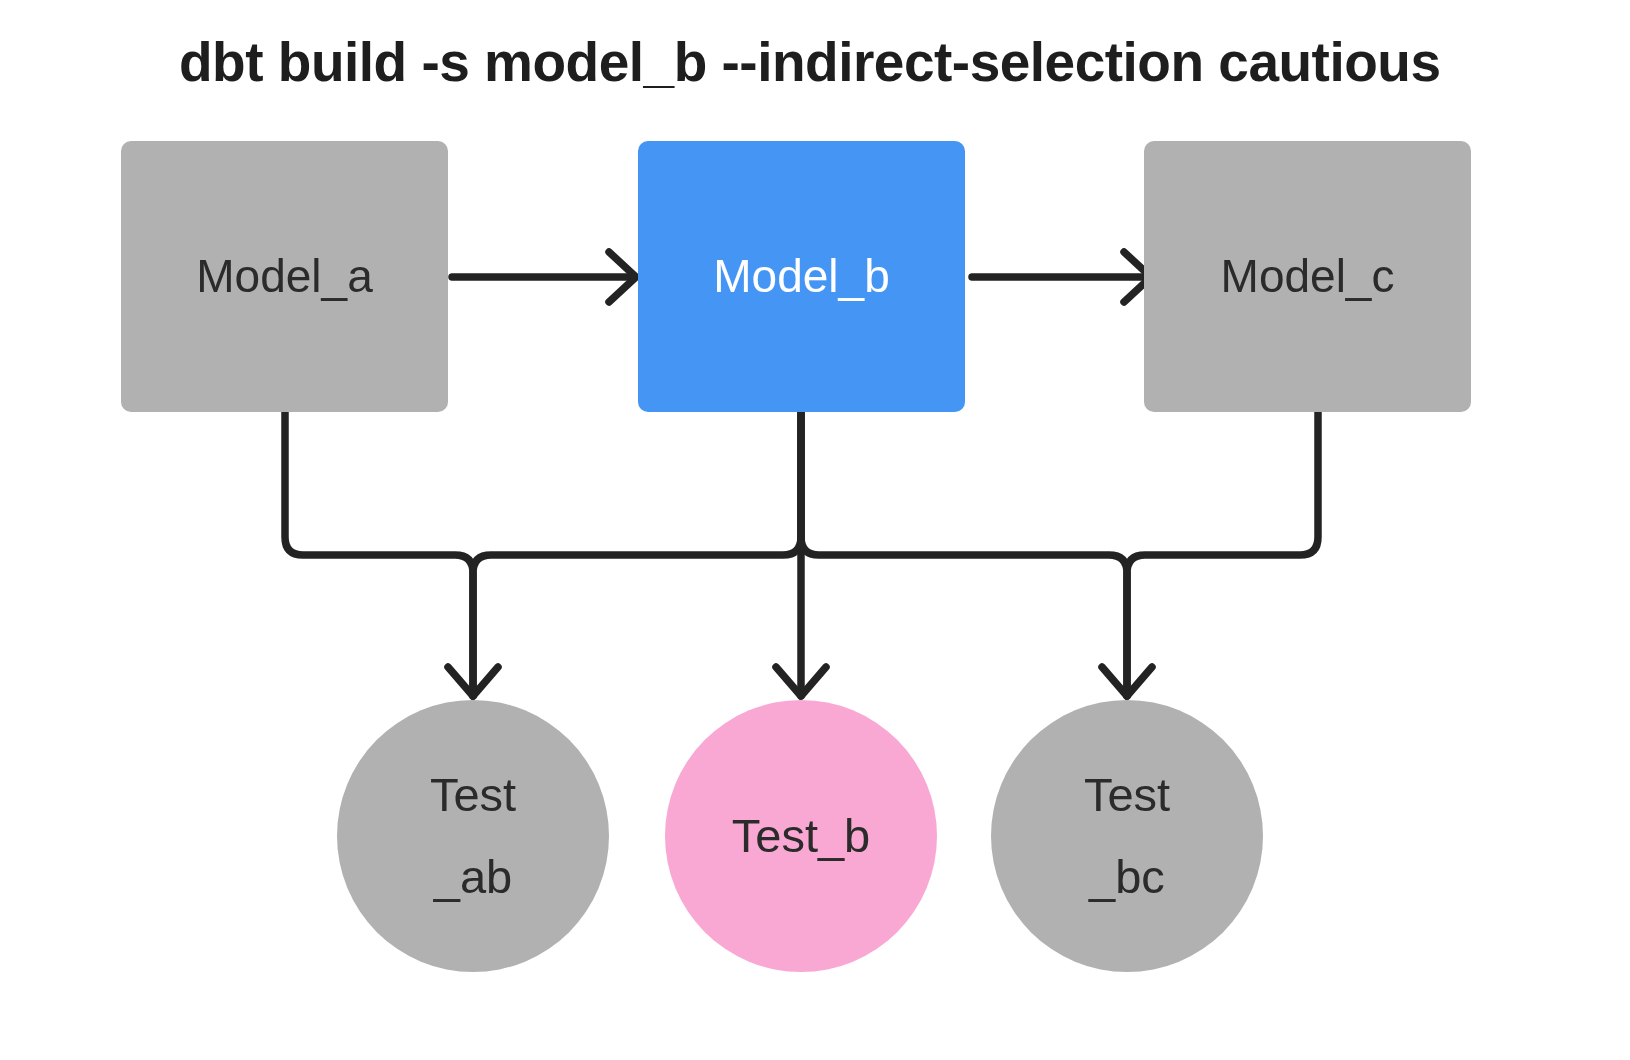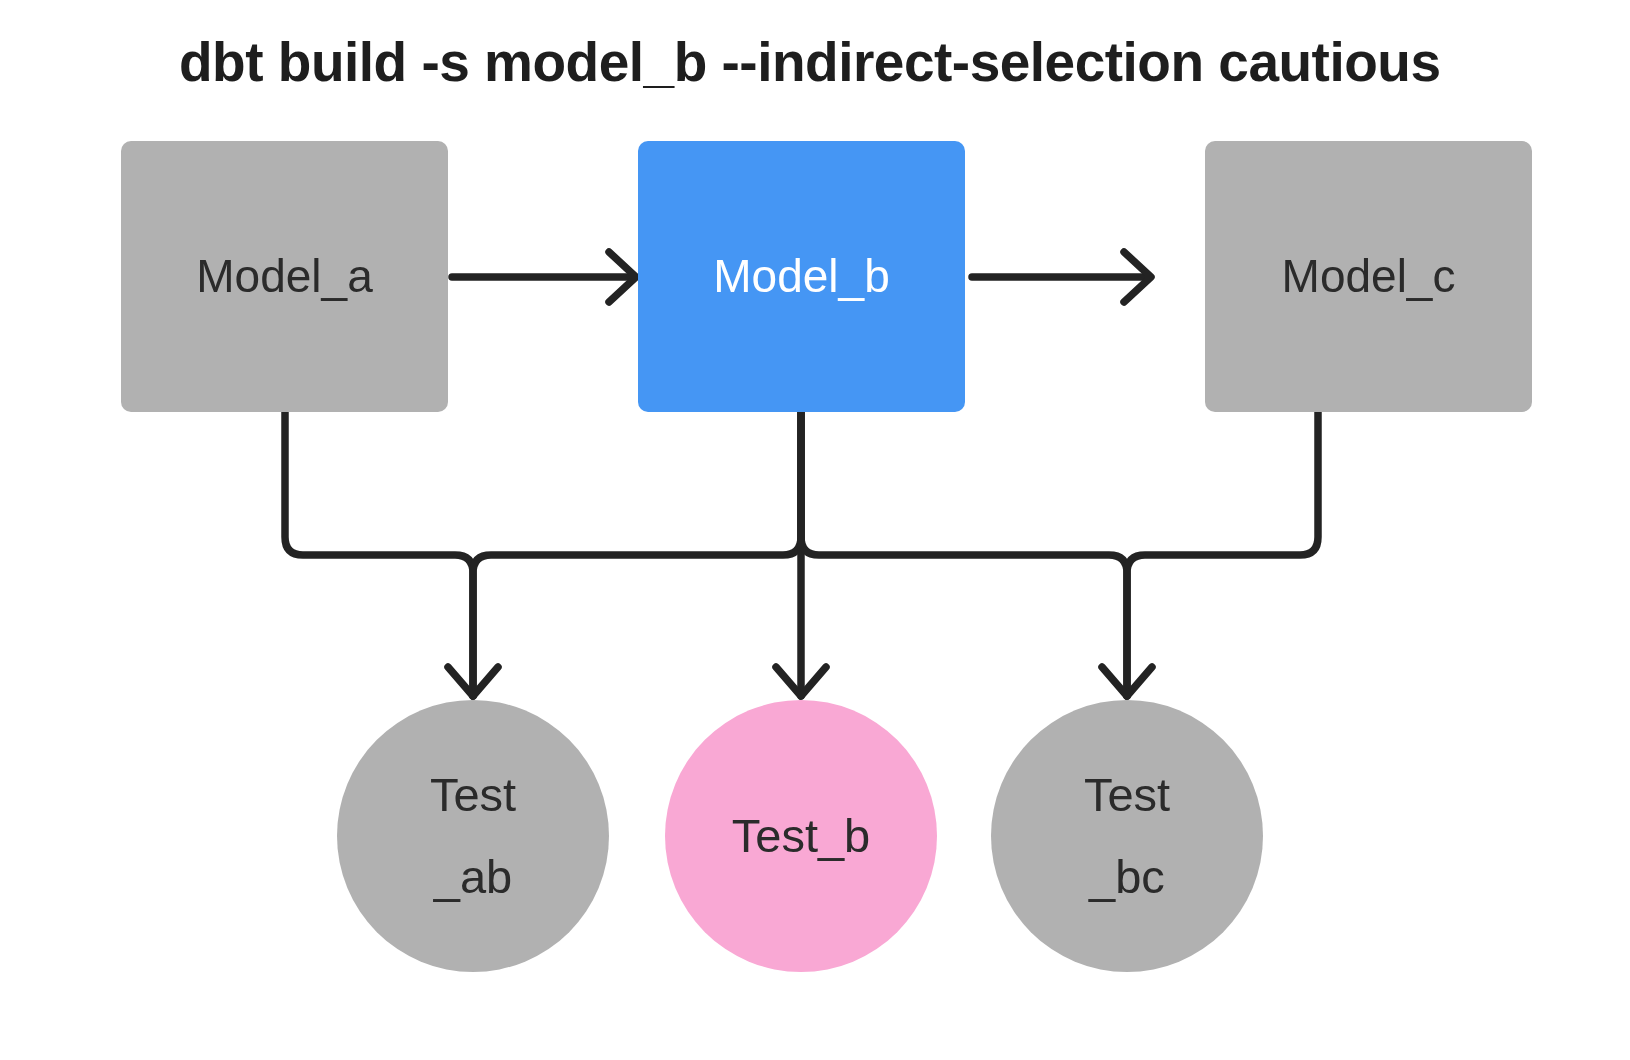--- a/index.html
+++ b/index.html
@@ -57,21 +57,21 @@
     border-radius: 50%;
     font-size: 47px;
   }
   .node-label {
     white-space: pre-line;
     line-height: 1.75;
   }
   .model .node-label { line-height: 1.2; }
   #model-a { left: 121px; }
   #model-b { left: 638px; }
-  #model-c { left: 1205px; }
+  #model-c { left: 1144px; }
   #test-ab { left: 337px; }
   #test-b  { left: 665px; }
   #test-bc { left: 991px; }
 </style>
 </head>
 <body>
 
 <div class="canvas">
 
   <div class="title">dbt build -s model_b --indirect-selection cautious</div>

